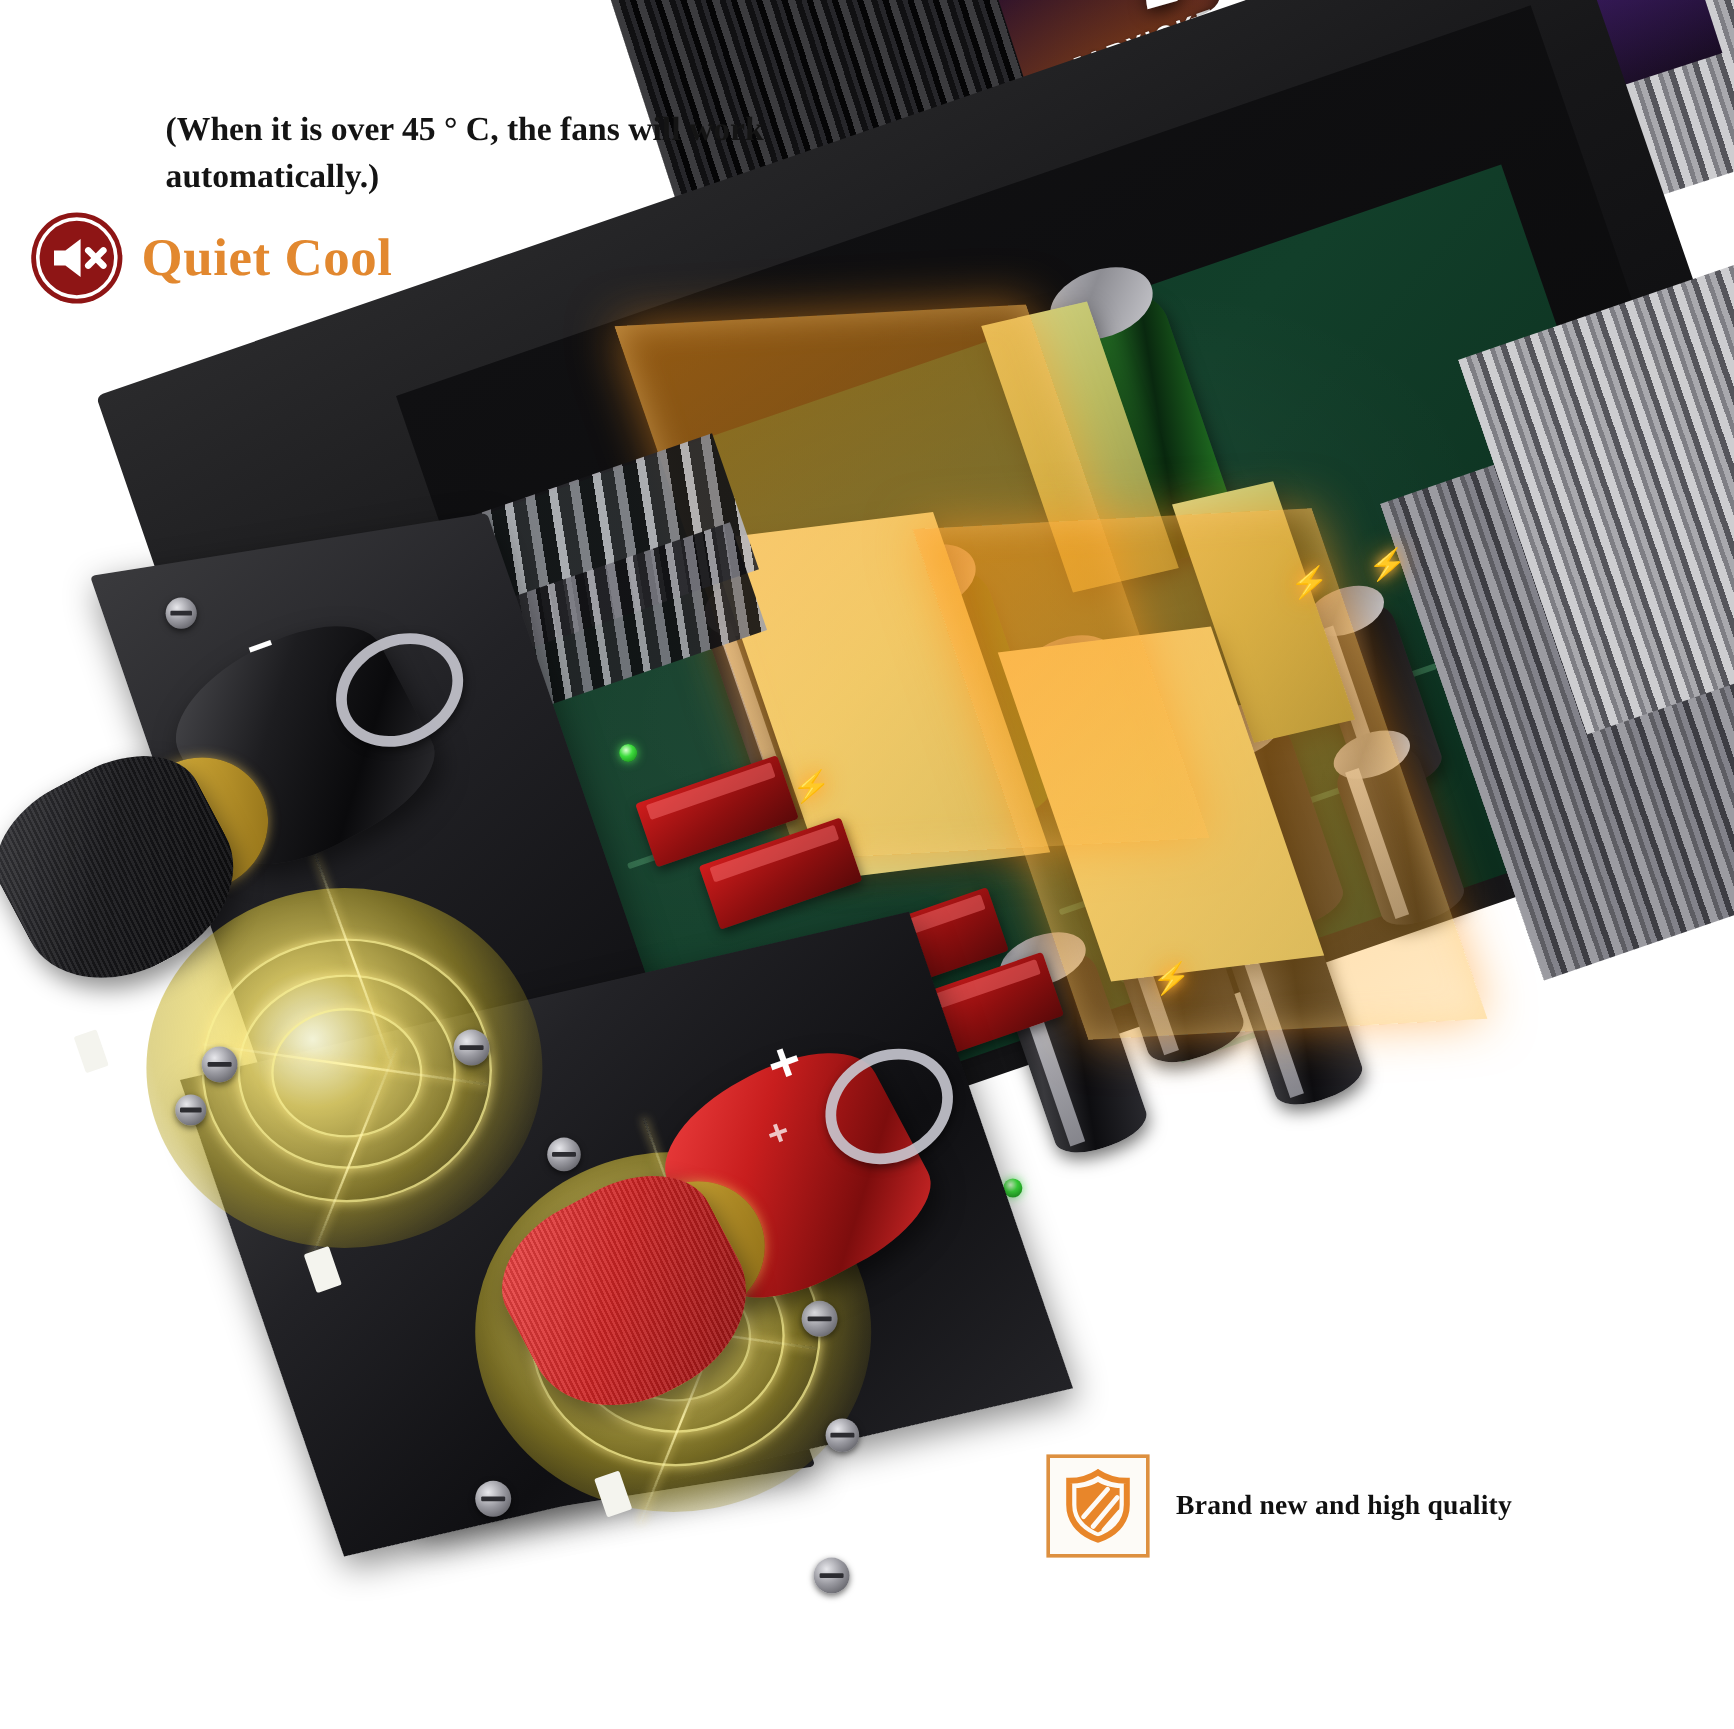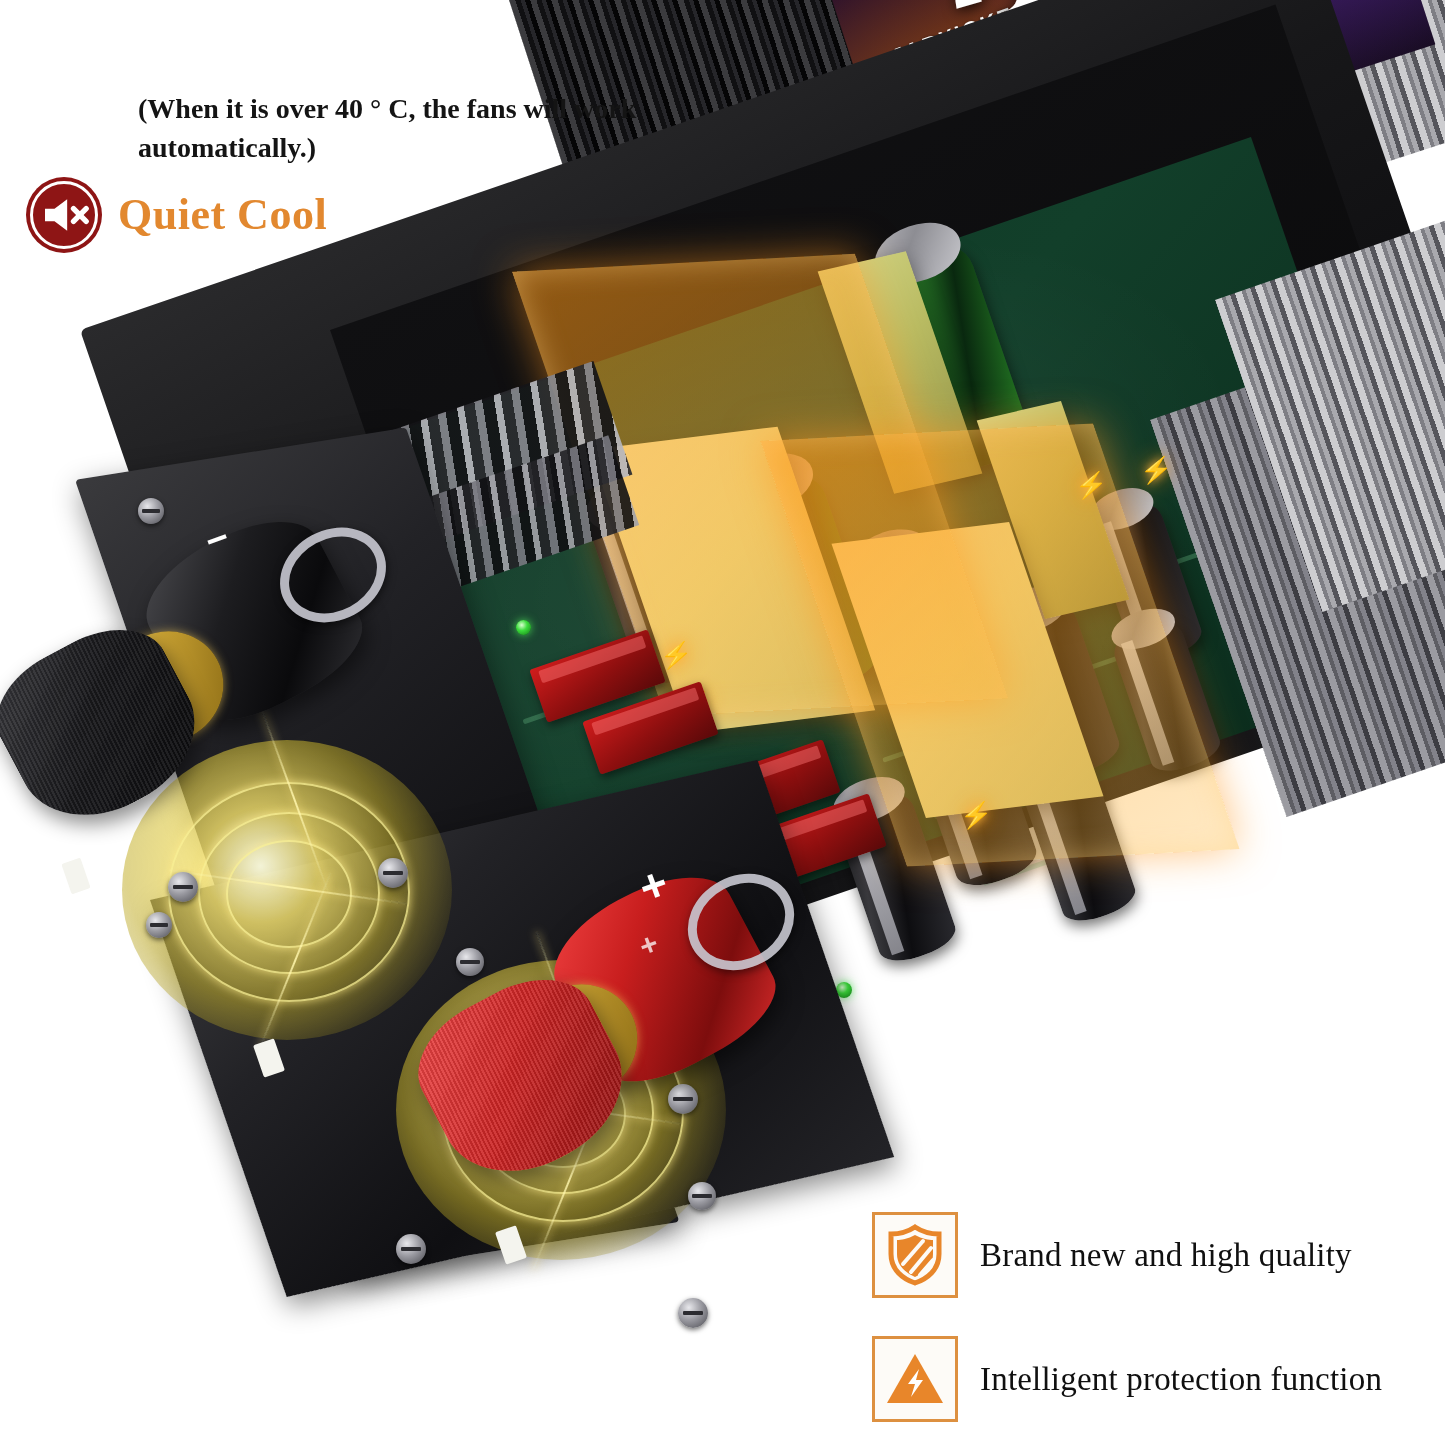--- a/index.html
+++ b/index.html
@@ -349,22 +349,22 @@
     border: 3px solid #dd9040;
     box-sizing: border-box;
     background: #fdfbf7;
     display: flex;
     align-items: center;
     justify-content: center;
     flex: 0 0 auto;
   }
   .fb-text {
     color: #101010;
-    font-weight: 400;
-    font-size: 33px;
+    font-weight: 700;
+    font-size: 23px;
     white-space: nowrap;
     letter-spacing: 0.2px;
   }
 </style>
 </head>
 <body>
 
 <div id="stage">
 
   <div id="product">
@@ -522,21 +522,21 @@
     <div style="position:absolute;left:278px;top:530px;width:92px;height:72px;border-radius:50%;
                 border:9px solid rgba(200,200,208,0.9);transform:rotate(-28deg);box-shadow:0 3px 8px rgba(0,0,0,.5);"></div>
     <div style="position:absolute;left:686px;top:876px;width:92px;height:74px;border-radius:50%;
                 border:9px solid rgba(200,200,208,0.9);transform:rotate(-28deg);box-shadow:0 3px 8px rgba(0,0,0,.5);"></div>
 
   </div>
 
   <div class="feature-top">
 
 
-    <div class="feat-note">(When it is over 40 ° C,  the fans will work automatically.)</div>
+    <div class="feat-note">(When it is over 45 ° C,  the fans will work automatically.)</div>
 
     <div class="feat-row" style="margin-top:6px;">
       <span class="icon-mute">
         <span class="outring"></span>
         <svg width="76" height="76" viewBox="0 0 48 48" style="position:absolute;left:0;top:0;">
           <path d="M12 20h6l8-6v20l-8-6h-6z" fill="#ffffff"></path>
           <g stroke="#ffffff" stroke-width="3.4" stroke-linecap="round">
             <line x1="30" y1="20" x2="38" y2="28"></line>
             <line x1="38" y1="20" x2="30" y2="28"></line>
           </g>
@@ -557,25 +557,16 @@
           <g stroke="#fdfbf7" stroke-width="4" stroke-linecap="round">
             <line x1="37" y1="17" x2="17" y2="40"></line>
             <line x1="45" y1="24" x2="25" y2="48"></line>
             <line x1="47" y1="36" x2="34" y2="51"></line>
           </g>
         </svg>
       </span>
       <span class="fb-text">Brand new and high quality</span>
     </div>
 
-    <div class="fb-row">
-      <span class="fb-box">
-        <svg width="62" height="58" viewBox="0 0 62 58">
-          <path d="M31 4 L59 53 L3 53 Z" fill="#e8862a"></path>
-          <path d="M35 19 L24 34 L31 34 L27 47 L39 30 L32 30 Z" fill="#ffffff"></path>
-        </svg>
-      </span>
-      <span class="fb-text">Intelligent protection function</span>
-    </div>
 
   </div>
 
 </div>
 
 </body></html>

